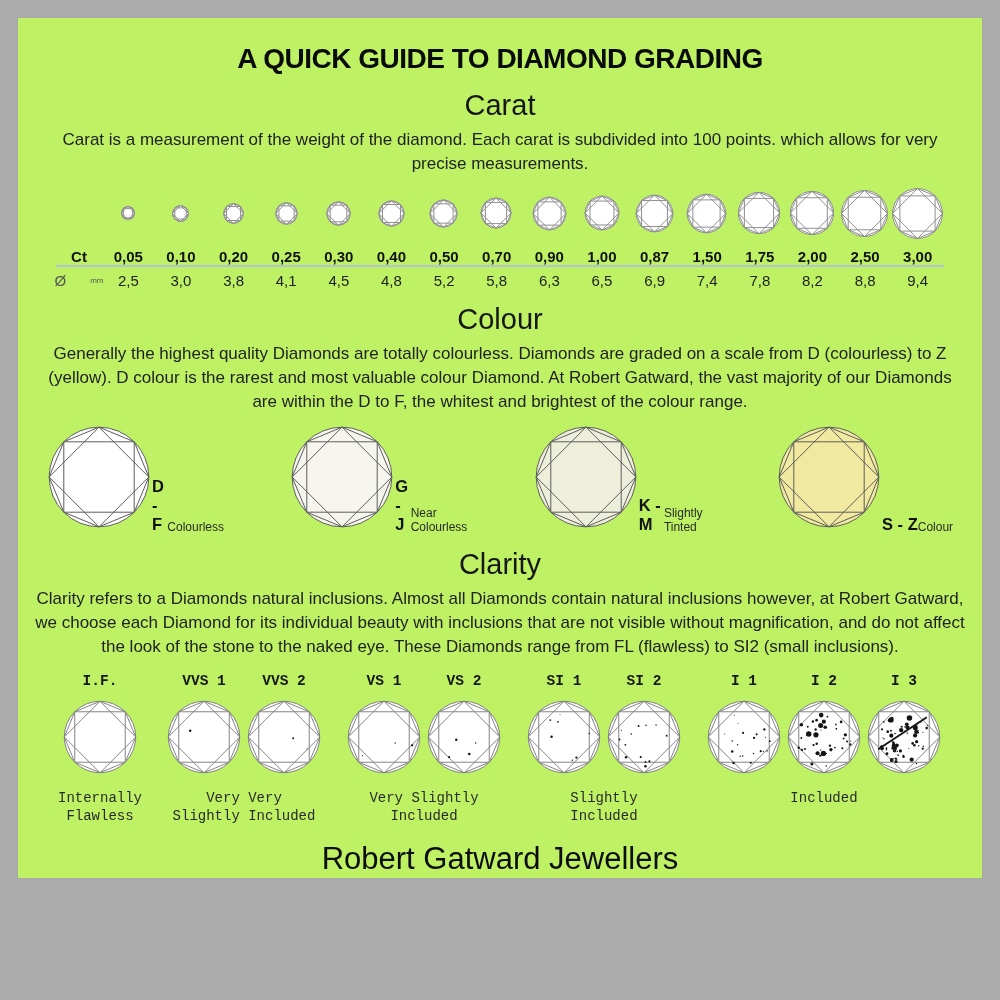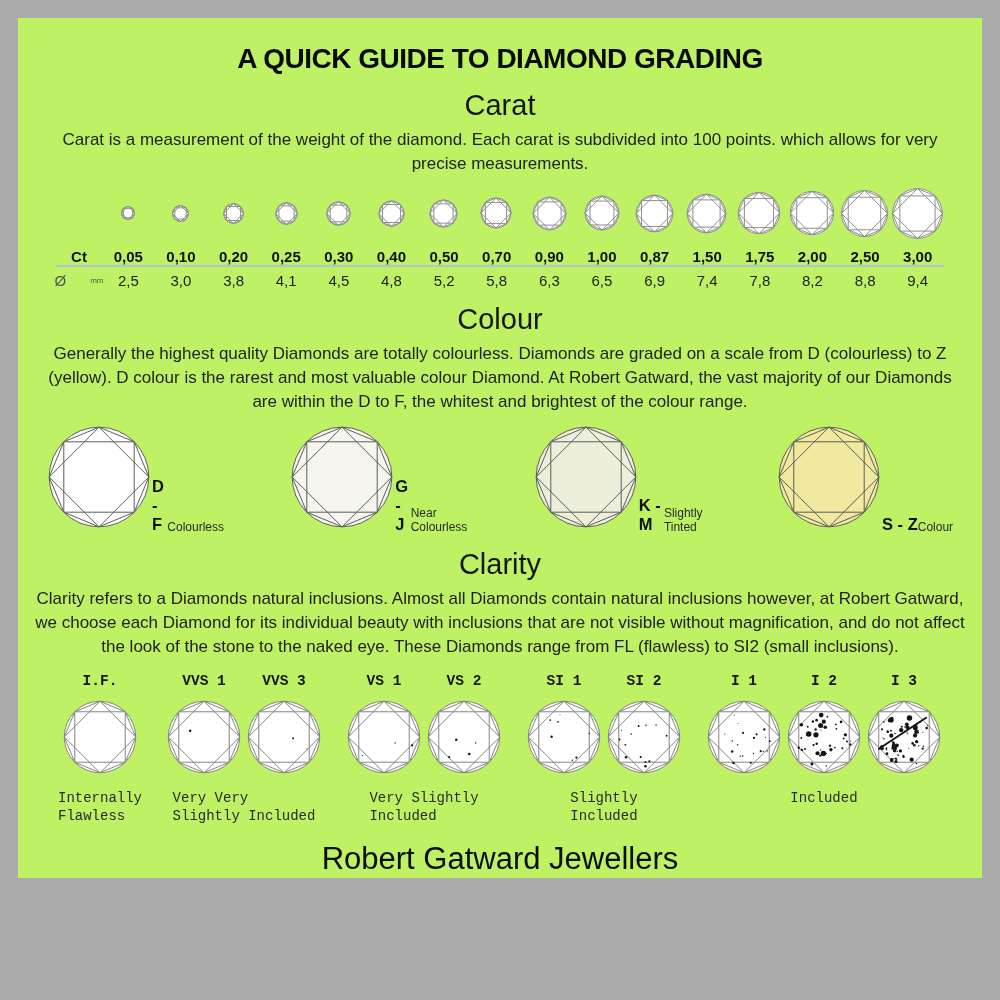--- a/index.html
+++ b/index.html
@@ -58,21 +58,21 @@
   
   .clarity-row{
     display:flex;justify-content:space-between;align-items:flex-start;
     width:884px;margin:14px auto 0 auto;
   }
   .clarity-group{display:flex;flex-direction:column;align-items:center;font-family:Liberation Mono, monospace;}
   .clarity-names,.clarity-gems{display:flex;gap:4px;}
   .clarity-name{width:76px;text-align:center;font-size:14.5px;font-weight:700;color:#161616;}
   .clarity-gems{margin-top:10px;}
   .clarity-group-label{
-    margin-top:9px;text-align:left;font-size:14px;line-height:18px;
+    margin-top:9px;text-align:center;font-size:14px;line-height:18px;
     color:#2a2a2a;white-space:pre-line;
   }
   .footer{
     margin-top:16px;text-align:center;font-size:31px;font-weight:400;color:#0d0d0d;
   }
 </style>
 </head>
 <body>
 
 <div class="sheet">
@@ -319,21 +319,21 @@
                 <polygon points="50,3 97,50 50,97 3,50" fill="none" stroke="#848484" stroke-width="1.3157894736842106"></polygon>
                 <polygon points="16.8,16.8 83.2,16.8 83.2,83.2 16.8,83.2" fill="none" stroke="#848484" stroke-width="1.3157894736842106"></polygon>
               </svg></div>
           </div>
           <div class="clarity-group-label">Internally
 Flawless</div>
         </div>
         <div class="clarity-group">
           <div class="clarity-names">
             <div class="clarity-name">VVS 1</div>
-            <div class="clarity-name">VVS 3</div>
+            <div class="clarity-name">VVS 2</div>
           </div>
           <div class="clarity-gems">
             <div><svg width="76" height="76" viewBox="0 0 100 100">
                 <circle cx="50" cy="50" r="47" fill="#ffffff" stroke="#848484" stroke-width="1.3157894736842106"></circle>
                 <polygon points="50,3 83.2,16.8 97,50 83.2,83.2 50,97 16.8,83.2 3,50 16.8,16.8" fill="none" stroke="#848484" stroke-width="1.3157894736842106"></polygon>
                 <polygon points="50,3 97,50 50,97 3,50" fill="none" stroke="#848484" stroke-width="1.3157894736842106"></polygon>
                 <polygon points="16.8,16.8 83.2,16.8 83.2,83.2 16.8,83.2" fill="none" stroke="#848484" stroke-width="1.3157894736842106"></polygon>
                 <circle cx="31.8" cy="41.7" r="1.62" fill="#151515"></circle>
               </svg></div>
             <div><svg width="76" height="76" viewBox="0 0 100 100">

